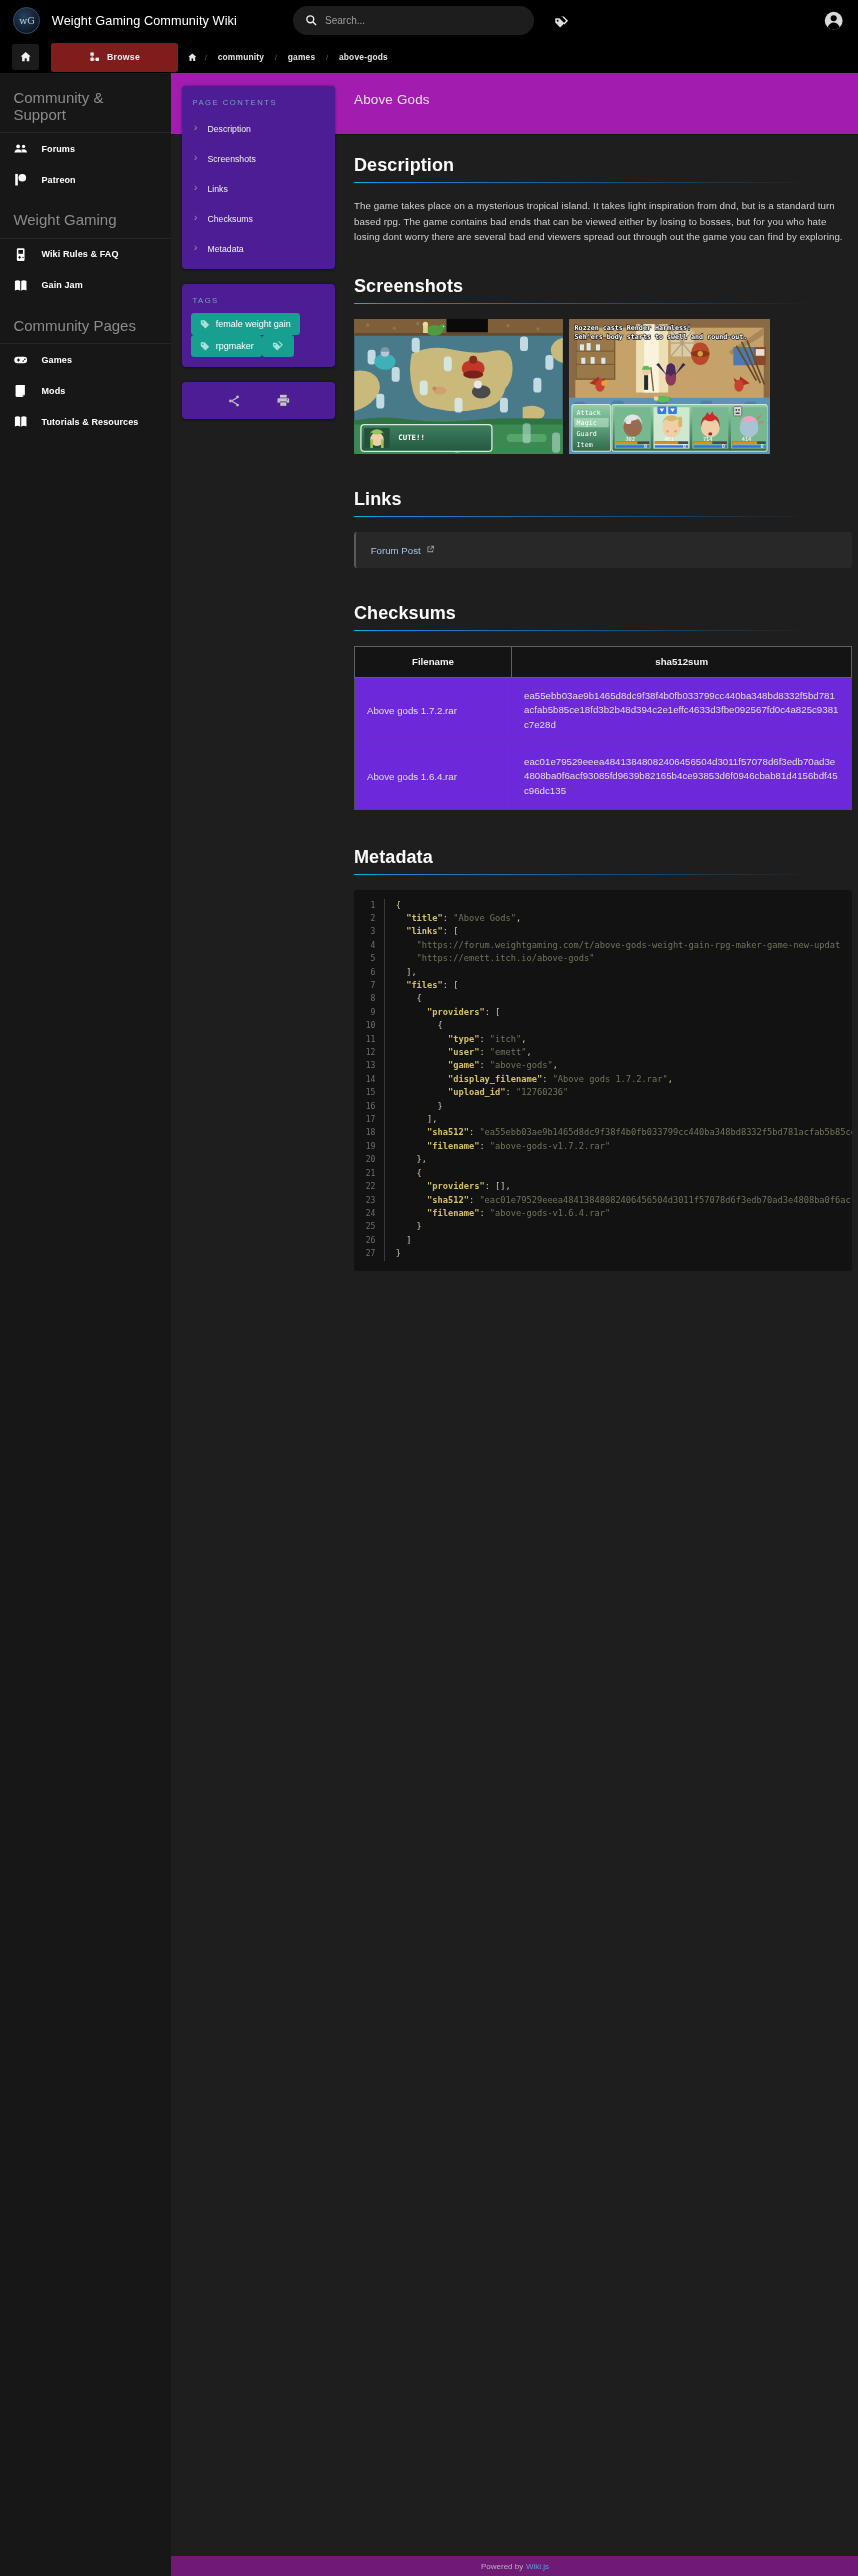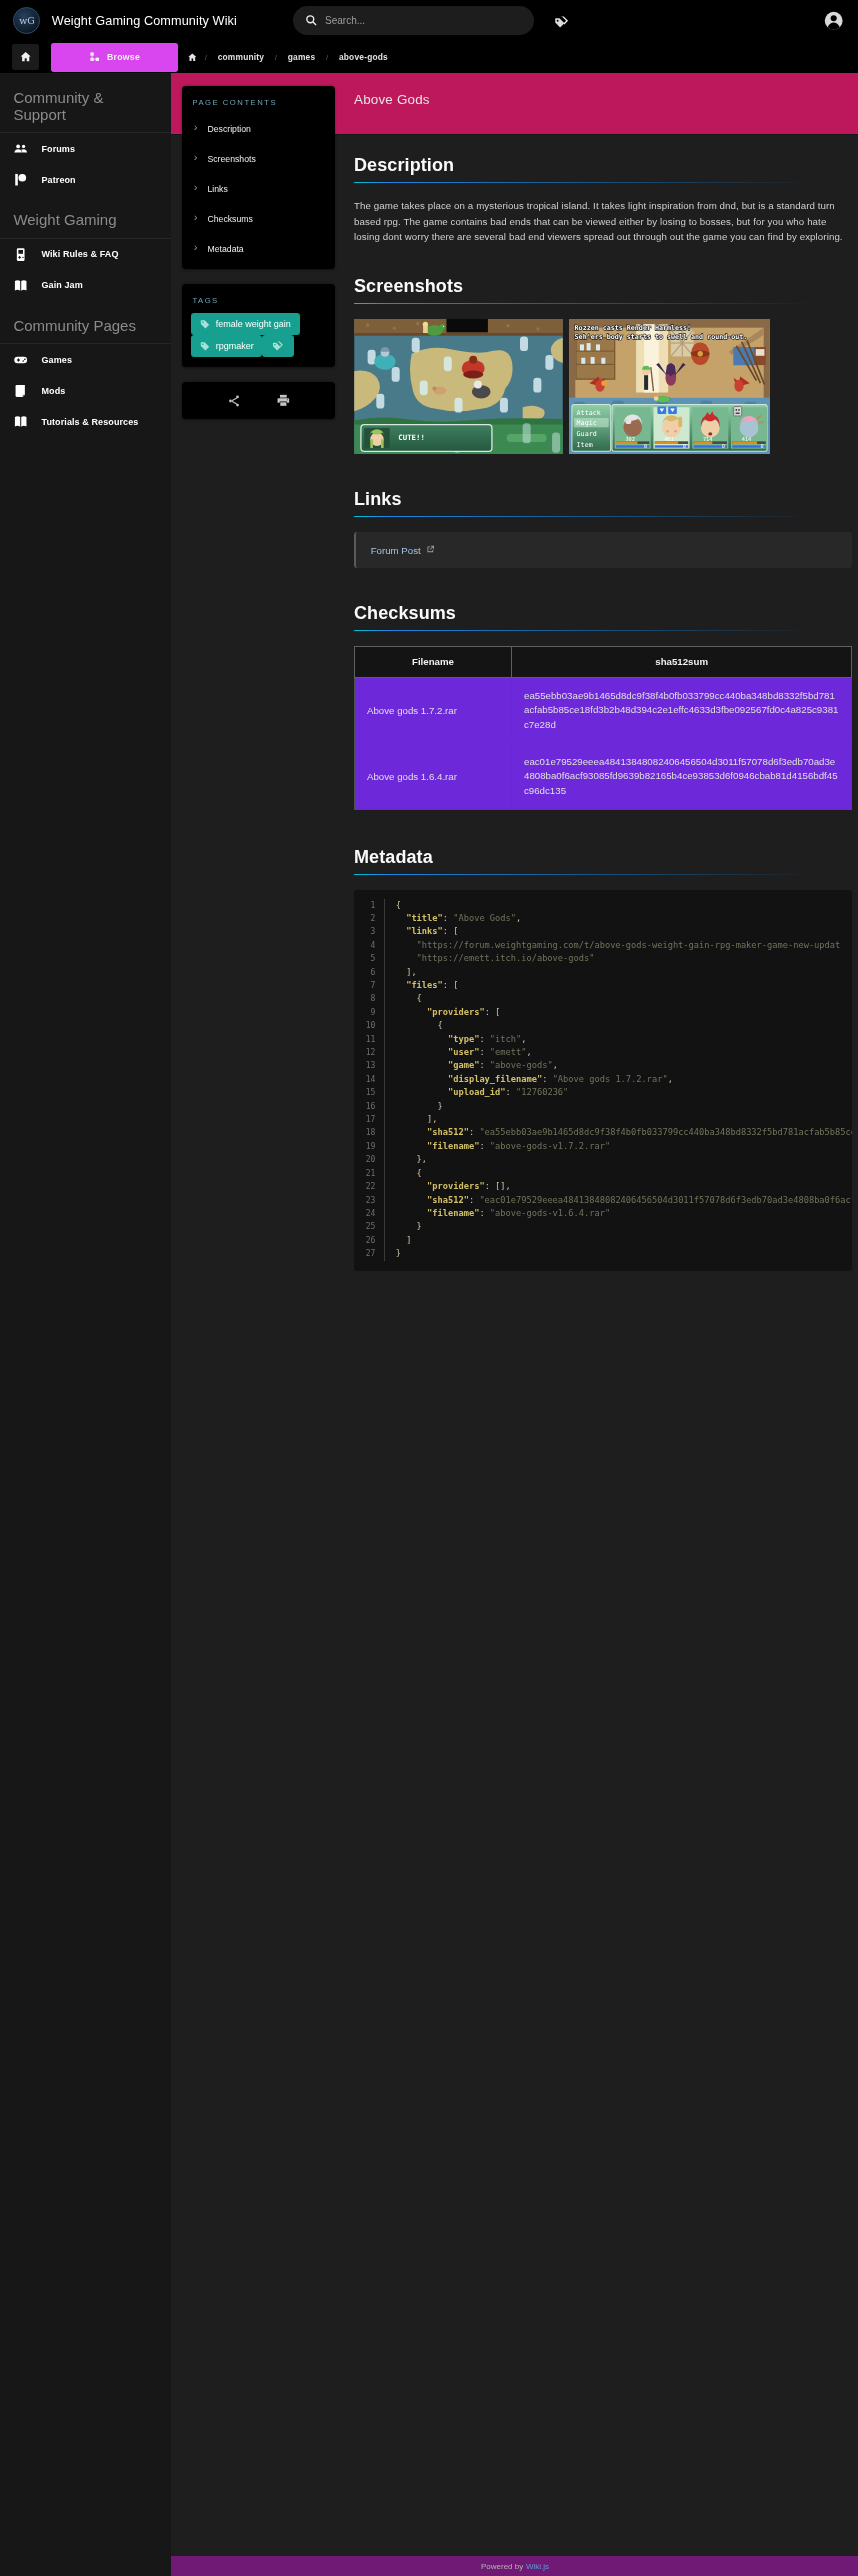--- a/index.html
+++ b/index.html
@@ -11,42 +11,42 @@
   .logo { width:27px; height:27px; border-radius:50%; background:radial-gradient(circle at 40% 35%, #27415f, #0d1724 75%); border:0.7px solid #31506e; color:#b9cbd8; font-size:9.4px; display:flex; align-items:center; justify-content:center; font-family:"DejaVu Serif", serif; }
   .app-title { color:#fff; font-size:12.7px; font-weight:500; margin-left:11.4px; letter-spacing:0.1px; }
   .searchbar { position:absolute; left:293px; top:6px; width:241px; height:29px; border-radius:14.7px; background:#1d1d1d; display:flex; align-items:center; padding:0 12px; gap:7.4px; }
   .searchbar .ph { color:#9e9e9e; font-size:10px; }
   .hdr-tags { position:absolute; left:554px; top:14px; color:#e8e8e8; }
   .account { position:absolute; right:14.7px; top:10px; }
 
   
   .navrow { height:32px; background:#000; display:flex; align-items:center; padding-left:12px; flex:none; }
   .sq-btn { width:27px; height:25.4px; background:#1b1b1b; border-radius:2.7px; display:flex; align-items:center; justify-content:center; color:#f0f0f0; }
-  .browse-btn { width:127px; height:29px; background:#d946ef; border-radius:2.7px; margin-left:12px; display:flex; align-items:center; justify-content:center; gap:6.7px; color:#f0f0f0; font-size:8.7px; font-weight:bold; letter-spacing:0.3px; }
+  .browse-btn { width:127px; height:29px; background:#7f1d1d; border-radius:2.7px; margin-left:12px; display:flex; align-items:center; justify-content:center; gap:6.7px; color:#f0f0f0; font-size:8.7px; font-weight:bold; letter-spacing:0.3px; }
   .breadcrumb { display:flex; align-items:center; margin-left:9.4px; gap:6.7px; }
   .crumb { color:#e3e3e3; font-size:8.4px; font-weight:bold; letter-spacing:0.2px; padding:0 4px; }
   .crumb-sep { color:#5c5c5c; font-size:8px; }
   .bc-home { color:#e3e3e3; display:flex; }
 
   
   .main { flex:1; display:flex; min-height:0; }
   .side { width:171px; flex:none; background:#171717; }
   .side-header { padding:16px 13.4px 9.4px; color:#8b8b8b; font-size:15px; }
   .side-div { border-top:0.7px solid #262626; }
   .side-item { height:31px; display:flex; align-items:center; gap:12.7px; padding-left:13.4px; color:#fff; }
   .side-item .lbl { font-size:9px; font-weight:bold; letter-spacing:0.1px; }
   .side-item svg { flex:none; }
 
   .content { flex:1; background:#1e1e1e; display:flex; flex-direction:column; min-width:0; }
-  .titleband { height:62px; background:#be185d; border-bottom:1.3px solid #161616; flex:none; }
+  .titleband { height:62px; background:#a21caf; border-bottom:1.3px solid #161616; flex:none; }
   .titleband h1 { padding:19px 0 0 183px; color:#e4e4e4; font-size:13.4px; font-weight:400; letter-spacing:0.2px; }
 
   .bodyrow { display:flex; align-items:flex-start; }
   .rail { width:171px; flex:none; margin-top:-49px; padding:0 6.7px 0 10.7px; }
-  .card { background:#000000; border-radius:4px; box-shadow:0 0.7px 2.7px rgba(0,0,0,.45); }
+  .card { background:#4c1d95; border-radius:4px; box-shadow:0 0.7px 2.7px rgba(0,0,0,.45); }
   .card + .card { margin-top:14.7px; }
   .card-head { padding:12px 10.7px 6.7px; color:#6fa3b4; font-size:7.7px; letter-spacing:1.5px; font-weight:500; }
   .toc-item { height:30px; display:flex; align-items:center; gap:10px; padding-left:12px; color:#f0f0f0; }
   .toc-item .chev { color:#8f8f8f; font-size:11.4px; line-height:1; margin-top:-1.3px; }
   .toc-item .lbl { font-size:8.7px; font-weight:500; }
   .toc-card { padding-bottom:5.3px; }
   .pillwrap { display:flex; flex-wrap:wrap; padding:1.3px 8px 10.7px 9.4px; }
   .pill { background:#17a08f; border-radius:3.3px; height:22px; display:flex; align-items:center; gap:6px; padding:0 8.7px; color:#fff; font-size:9px; }
   .pill.icon-only { padding:0 10px; }
   .edited-card { padding:10.7px 10.7px 10px; border-bottom:0.7px solid #3a3a3a; }

